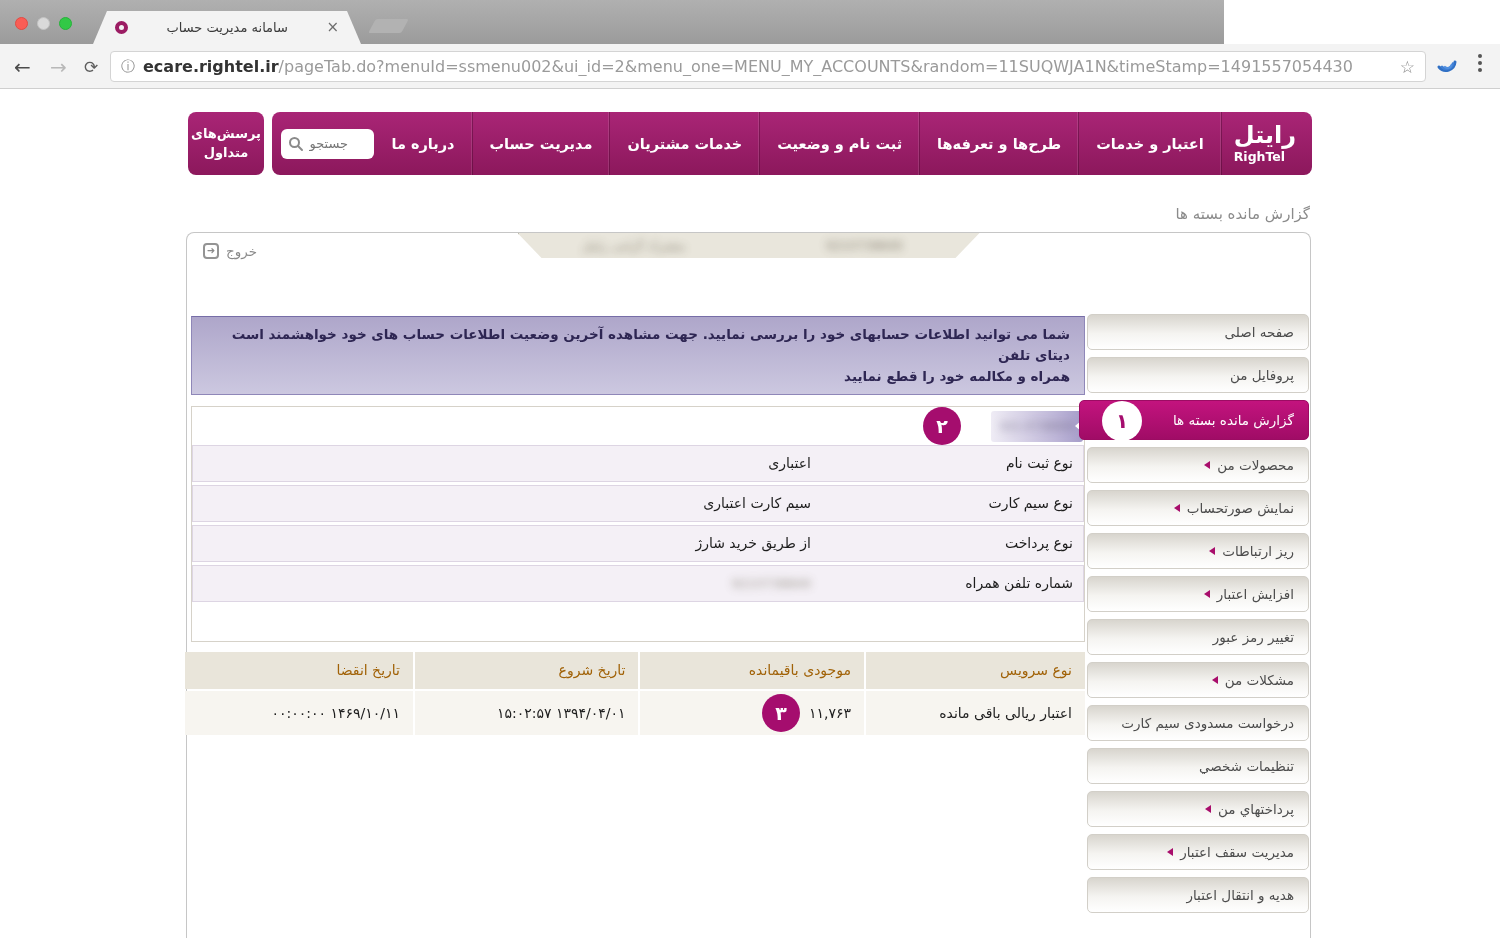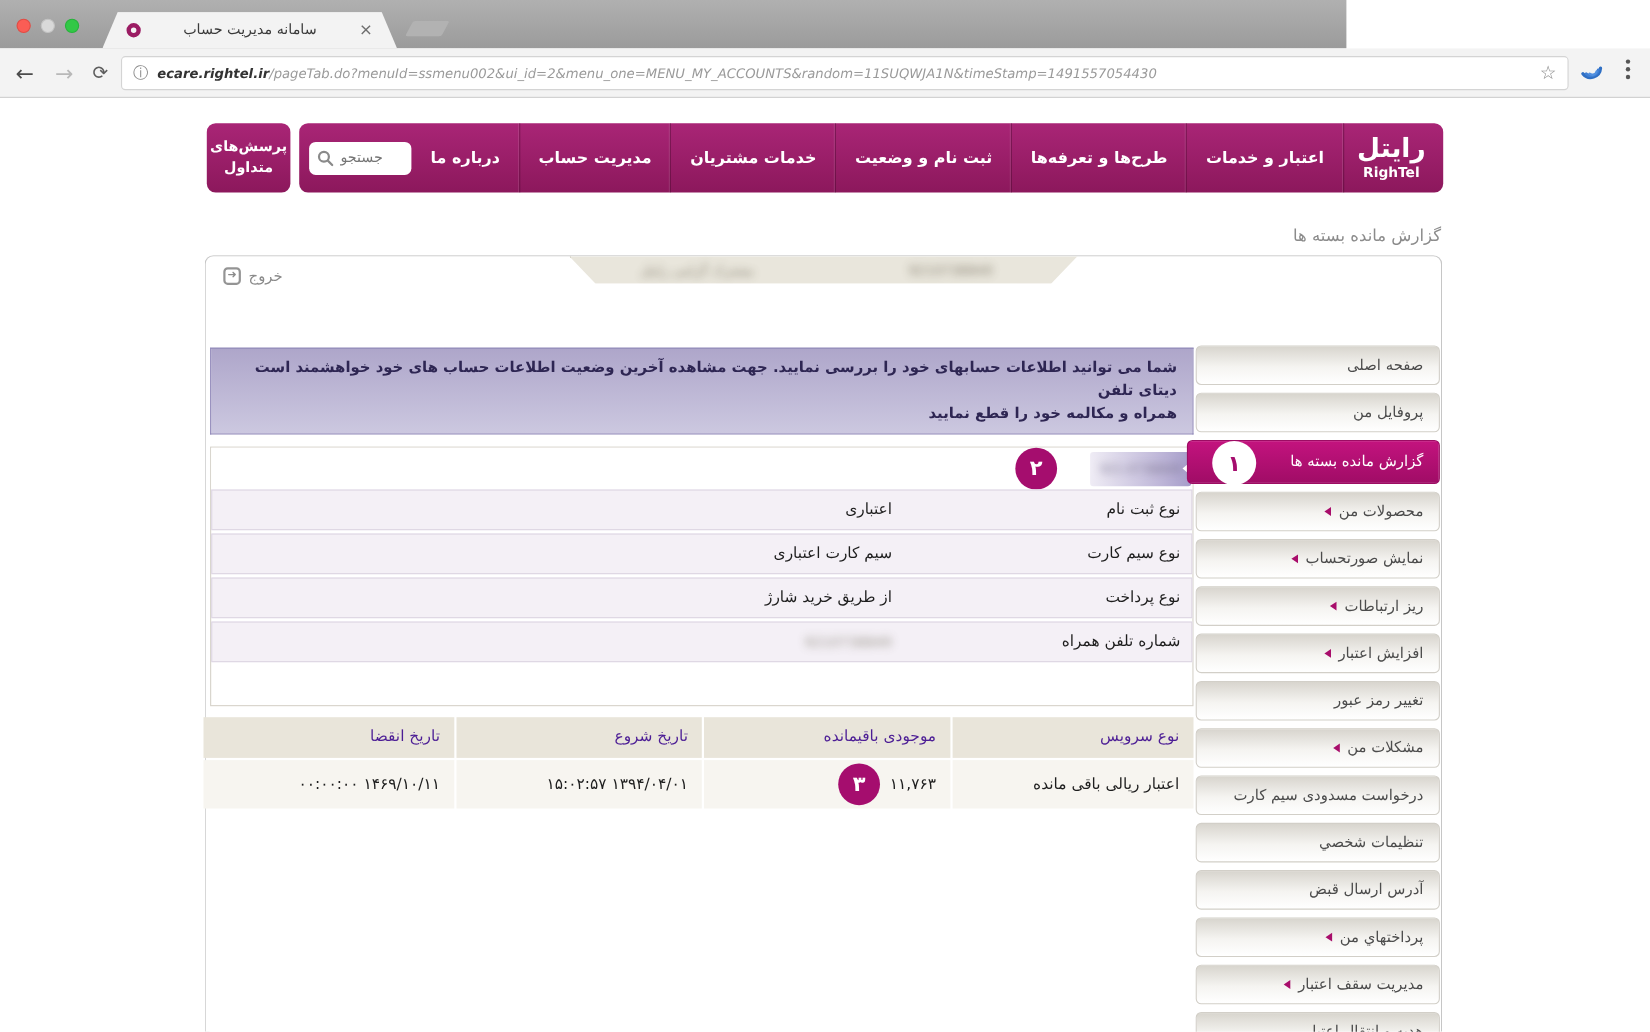--- a/index.html
+++ b/index.html
@@ -32,36 +32,36 @@
     background:#f3f3f3; border-bottom:1px solid #cfcfcf; }
   .nav-ico { position:absolute; top:0; height:45px; display:flex; align-items:center;
     font-size:20px; color:#4c4c4c; }
   .ico-back { left:14px; }
   .ico-fwd  { left:50px; color:#b8b8b8; }
   .ico-reload { left:84px; font-size:17px; color:#5d5d5d; }
   .urlbar { position:absolute; left:110px; top:7px; width:1316px; height:31px;
     background:#fff; border:1px solid #d4d4d4; border-radius:4px;
     display:flex; align-items:center; padding:0 10px; gap:8px; }
   .info-ico { color:#8a8a8a; font-size:14px; flex:none; }
-  .url-text { font-size:12px; white-space:nowrap; overflow:hidden; flex:1; color:#9a9a9a;font-style:italic; }
+  .url-text { font-size:16px; white-space:nowrap; overflow:hidden; flex:1; color:#9a9a9a; }
   .url-domain { color:#333; font-weight:bold; }
   .star { color:#8a8a8a; font-size:17px; flex:none; }
   .ext-icon { position:absolute; left:1436px; top:54px; }
   .menu-dots { position:absolute; left:1478px; top:54px; display:flex; flex-direction:column; gap:3px; }
   .menu-dots i { width:4px; height:4px; border-radius:50%; background:#555; display:block; }
 
   
   .faq-btn { position:absolute; left:188px; top:112px; width:76px; height:63px;
     border-radius:8px; background:linear-gradient(#a92576,#8c185c);
     color:#fff; font-size:13px; font-weight:bold; text-align:center;
     display:flex; flex-direction:column; justify-content:center; line-height:1.45; direction:rtl; }
   .navbar { position:absolute; left:272px; top:112px; width:1040px; height:63px;
     border-radius:8px; background:linear-gradient(#a92576,#8c185c);
     display:flex; direction:rtl; align-items:stretch; }
-  .nav-logo { display:flex; flex-direction:column; justify-content:center; align-items:center;
+  .nav-logo { display:flex; flex-direction:column; justify-content:center; align-items:flex-end;
     padding:0 16px 0 12px; color:#fff; }
   .nav-logo .fa { font-size:24px; font-weight:bold; line-height:1.05; }
   .nav-logo .en { font-size:12.5px; font-weight:bold; }
   .nav-item { display:flex; align-items:center; padding:0 17px; color:#fff;
     font-size:14.5px; font-weight:bold; border-right:1px solid rgba(52,3,32,.35);
     box-shadow:inset -1px 0 rgba(255,255,255,.12); cursor:pointer; white-space:nowrap; }
   .search-wrap { margin-right:auto; align-self:center; margin-left:13px; position:relative; }
   .search-input { width:93px; height:30px; border:none; border-radius:6px; background:#fff;
     padding:0 8px 0 28px; font-size:13px; color:#555; direction:rtl; text-align:left;
     font-family:"DejaVu Sans",sans-serif; outline:none; }
@@ -110,21 +110,21 @@
 
   .info-row { height:37px; margin-bottom:3px; background:#f4f0f6; border:1px solid #ddd5e3;
     display:flex; direction:rtl; align-items:center; position:relative; }
   .info-label { padding-right:10px; font-size:14px; color:#1d1d1d; }
   .info-value { position:absolute; right:272px; font-size:14px; color:#1d1d1d; direction:rtl; }
   .info-value.masked { color:#8a8578; font-size:12.5px; }
 
   .t2 { margin-top:10px; direction:rtl; }
   .t2-head, .t2-row { display:flex; gap:2px; }
   .t2-head > div { background:#e9e5da; height:37px; display:flex; align-items:center;
-    padding-right:13px; font-size:14px; color:#4c1d95; }
+    padding-right:13px; font-size:14px; color:#a16207; }
   .t2-row { margin-top:2px; }
   .t2-row > div { background:#f7f5f0; height:44px; display:flex; align-items:center;
     padding-right:13px; font-size:14px; color:#1d1d1d; direction:rtl; }
   .c-service { flex:0 0 24.5%; }
   .c-balance { flex:0 0 25%; }
   .c-start   { flex:0 0 25%; }
   .c-expire  { flex:0 0 25.5%; }
   .balance-cell { gap:9px; }
 
   
@@ -312,23 +312,20 @@
       <span>مشکلات من</span>
       <span class="side-arrow"></span>
     </div>
     <div class="side-item">
       <span>درخواست مسدودی سیم کارت</span>
     </div>
     <div class="side-item">
       <span>تنظیمات شخصي</span>
     </div>
     <div class="side-item">
-      <span>آدرس ارسال قبض</span>
-    </div>
-    <div class="side-item">
       <span>پرداختهاي من</span>
       <span class="side-arrow"></span>
     </div>
     <div class="side-item">
       <span>مدیریت سقف اعتبار</span>
       <span class="side-arrow"></span>
     </div>
     <div class="side-item">
       <span>هدیه و انتقال اعتبار</span>
     </div>

